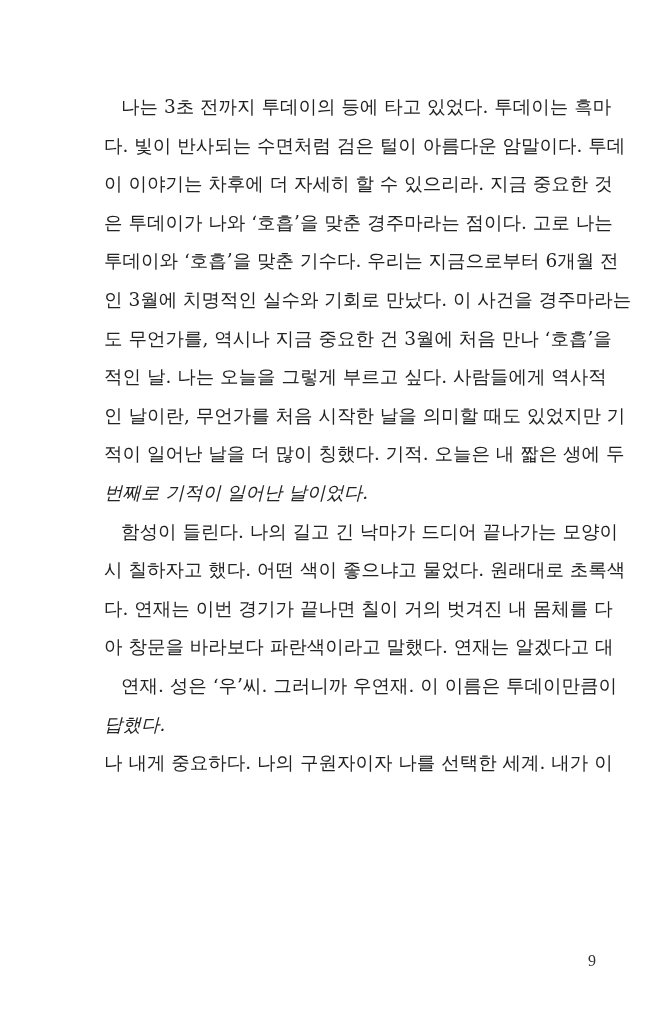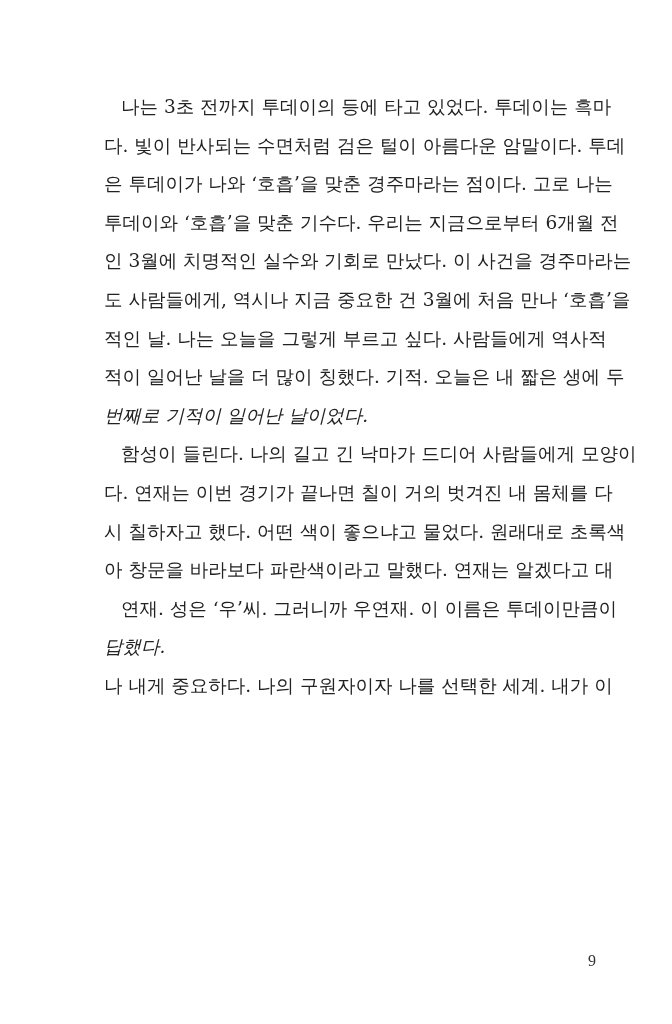--- a/index.html
+++ b/index.html
@@ -53,31 +53,33 @@
     }
   </style>
 </head>
 <body>
 
 <div class="page">
   <div class="body-text">
 
     <div class="line indent">나는 3초 전까지 투데이의 등에 타고 있었다. 투데이는 흑마</div>
     <div class="line">다. 빛이 반사되는 수면처럼 검은 털이 아름다운 암말이다. 투데</div>
+    <div class="line">이 이야기는 차후에 더 자세히 할 수 있으리라. 지금 중요한 것</div>
     <div class="line">은 투데이가 나와 ‘호흡’을 맞춘 경주마라는 점이다. 고로 나는</div>
     <div class="line">투데이와 ‘호흡’을 맞춘 기수다. 우리는 지금으로부터 6개월 전</div>
     <div class="line">인 3월에 치명적인 실수와 기회로 만났다. 이 사건을 경주마라는</div>
-    <div class="line">도 사람들에게, 역시나 지금 중요한 건 3월에 처음 만나 ‘호흡’을</div>
+    <div class="line">도 무언가를, 역시나 지금 중요한 건 3월에 처음 만나 ‘호흡’을</div>
     <div class="line">적인 날. 나는 오늘을 그렇게 부르고 싶다. 사람들에게 역사적</div>
+    <div class="line">인 날이란, 무언가를 처음 시작한 날을 의미할 때도 있었지만 기</div>
     <div class="line">적이 일어난 날을 더 많이 칭했다. 기적. 오늘은 내 짧은 생에 두</div>
     <div class="line last">번째로 기적이 일어난 날이었다.</div>
 
-    <div class="line indent">함성이 들린다. 나의 길고 긴 낙마가 드디어 사람들에게 모양이</div>
+    <div class="line indent">함성이 들린다. 나의 길고 긴 낙마가 드디어 끝나가는 모양이</div>
+    <div class="line">시 칠하자고 했다. 어떤 색이 좋으냐고 물었다. 원래대로 초록색</div>
     <div class="line">다. 연재는 이번 경기가 끝나면 칠이 거의 벗겨진 내 몸체를 다</div>
-    <div class="line">시 칠하자고 했다. 어떤 색이 좋으냐고 물었다. 원래대로 초록색</div>
     <div class="line">아 창문을 바라보다 파란색이라고 말했다. 연재는 알겠다고 대</div>
     <div class="line indent">연재. 성은 ‘우’씨. 그러니까 우연재. 이 이름은 투데이만큼이</div>
 
     <div class="line last">답했다.</div>
     <div class="line">나 내게 중요하다. 나의 구원자이자 나를 선택한 세계. 내가 이</div>
 
   </div>
 
   <div class="page-number">9</div>
 </div>

